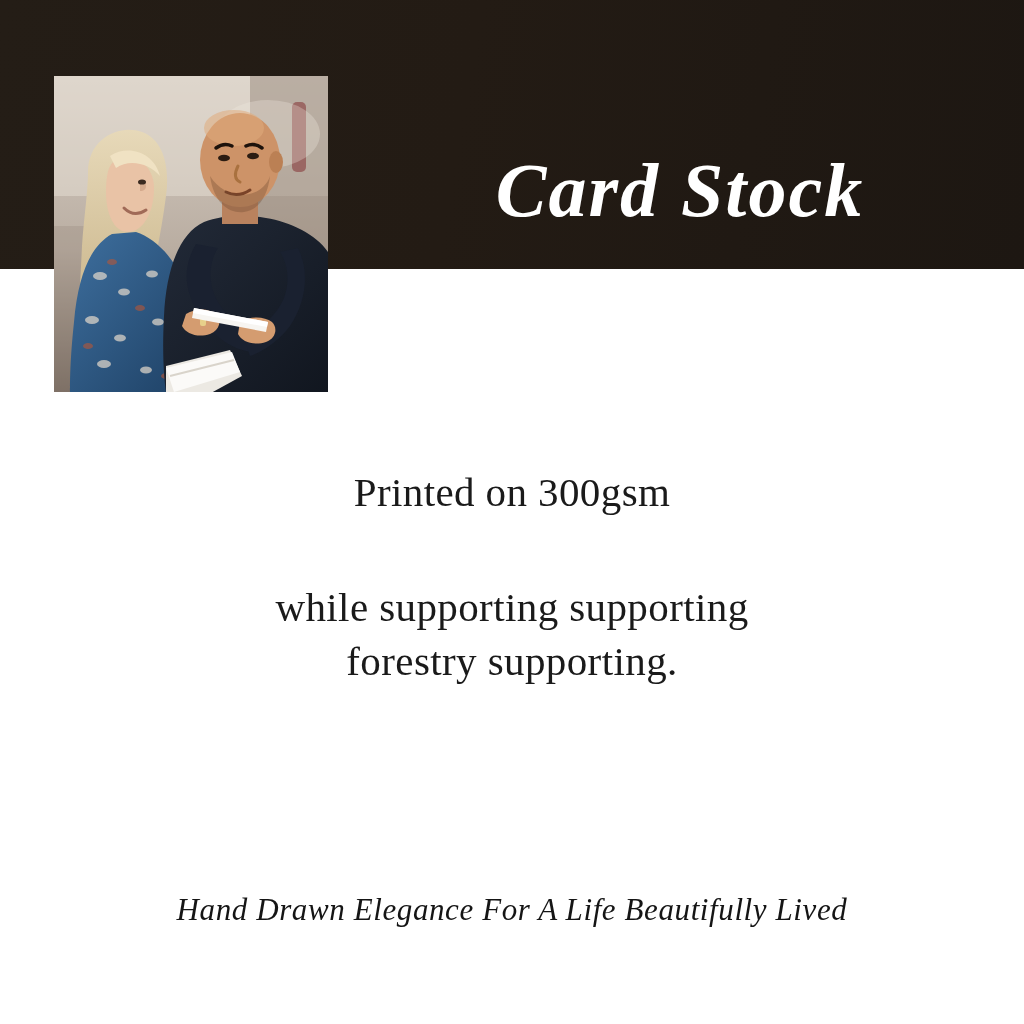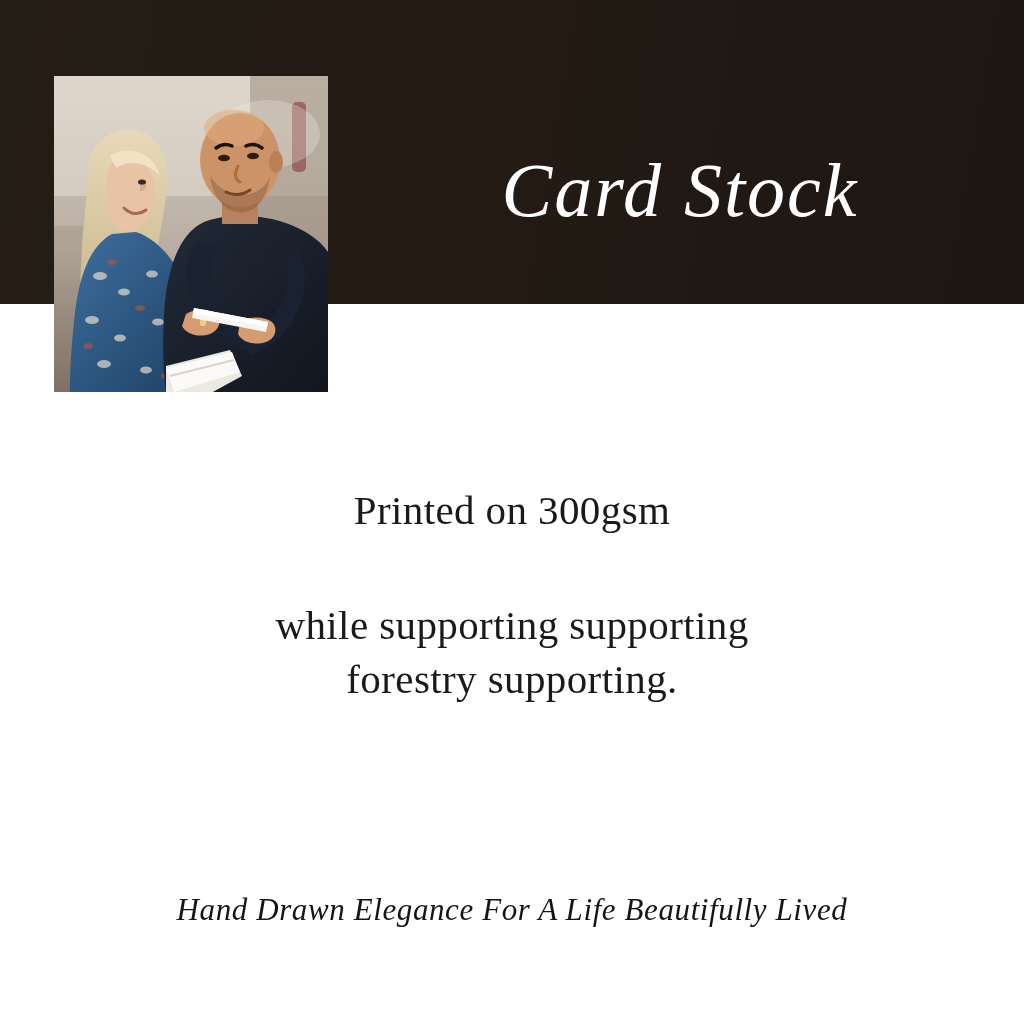--- a/index.html
+++ b/index.html
@@ -19,23 +19,24 @@
     width: 1024px;
     height: 1024px;
     background: #ffffff;
   }
   
   .banner {
     position: absolute;
     left: 0;
     top: 0;
     width: 1024px;
-    height: 304px;
+    height: 269px;
     background: #231c15;
     background: linear-gradient(100deg, #241d16 0%, #231b14 45%, #1d1712 100%);
+    font-weight: bold;
   }
   .banner-title {
     position: absolute;
     left: 400px;
     top: 152px;
     width: 560px;
     text-align: center;
     color: #ffffff;
     font-family: "Liberation Serif", serif;
     font-style: italic;
@@ -54,21 +55,21 @@
     overflow: hidden;
     background: #2a2520;
   }
   .photo svg {
     display: block;
   }
   
   .body-copy {
     position: absolute;
     left: 62px;
-    top: 483px;
+    top: 465px;
     width: 900px;
     text-align: center;
   }
   .para {
     font-family: "Liberation Serif", serif;
     font-size: 41px;
     line-height: 1.33;
     color: #1a1a1a;
     letter-spacing: 0.4px;
   }

